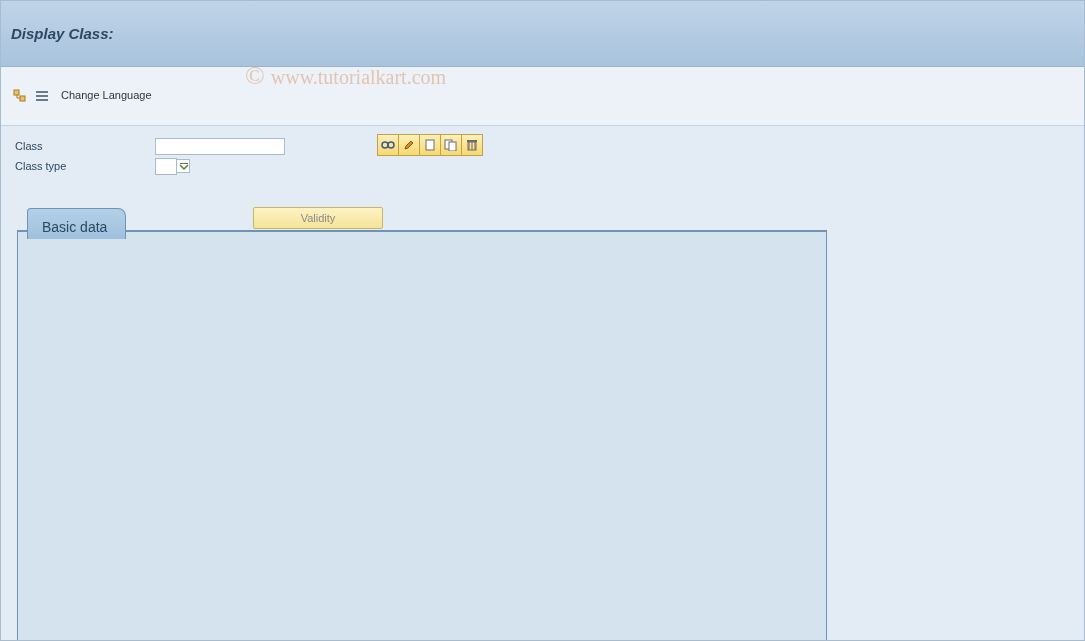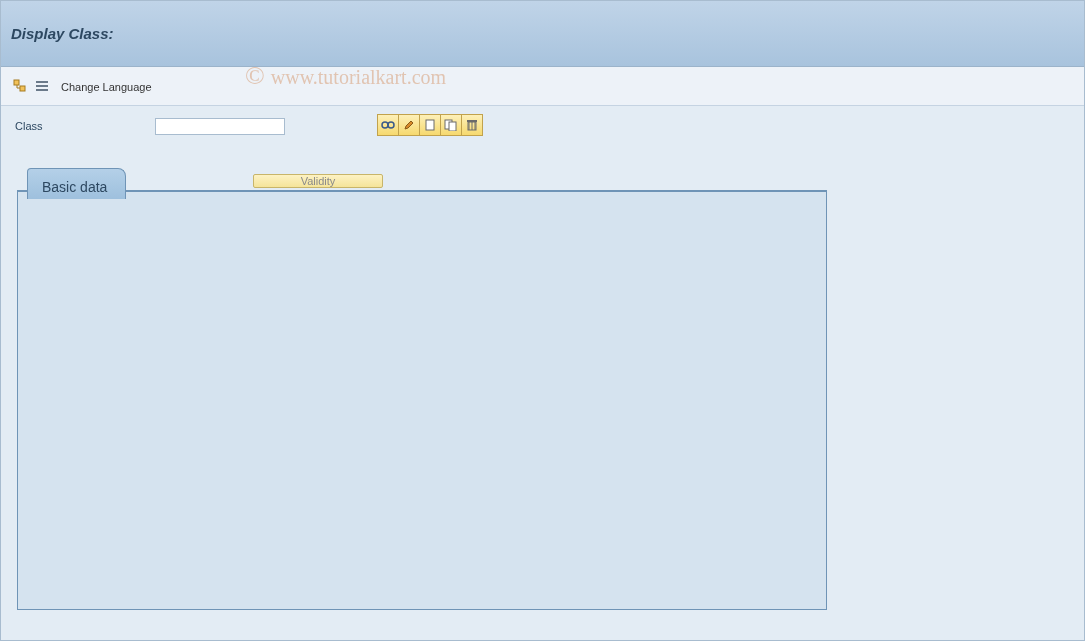--- a/index.html
+++ b/index.html
@@ -18,24 +18,24 @@
       border-bottom: 1px solid #9bb3ca;
     }
     .title {
       font-size: 15px;
       font-weight: bold;
       font-style: italic;
       color: #2d4861;
     }
     .toolbar {
       background: #edf2f8;
-      padding: 10px 10px;
+      padding: 20px 10px;
       border-bottom: 1px solid #c5d3e2;
       display: flex;
-      align-items: flex-end;
+      align-items: flex-start;
       gap: 4px;
     }
     .tb-icon {
       width: 18px;
       height: 18px;
       display: inline-flex;
       align-items: center;
       justify-content: center;
       cursor: pointer;
     }
@@ -99,23 +99,23 @@
       border: 1px solid #c1a24c;
       display: inline-flex;
       align-items: center;
       justify-content: center;
       cursor: pointer;
     }
     .icon-btn + .icon-btn { margin-left: -1px; }
     .validity-btn {
       position: absolute;
       left: 252px;
-      top: 68px;
+      top: 81px;
       width: 130px;
-      height: 14px;
+      height: 22px;
       background: linear-gradient(to bottom, #fdf2c3 0%, #f5e49a 100%);
       border: 1px solid #c8b56a;
       color: #8a8a8a;
       font-size: 11px;
       display: inline-flex;
       align-items: center;
       justify-content: center;
       cursor: pointer;
       border-radius: 2px;
     }
@@ -190,20 +190,30 @@
 <div class="watermark">
   <span class="watermark-c">©</span>www.tutorialkart.com
 </div>
 
 <div class="form-area">
 
   <div class="form-row">
     <span class="form-label">Class</span>
     <input class="form-input class" value="" style="">
   </div>
+  <div class="form-row">
+    <span class="form-label">Class type</span>
+    <input class="form-input classtype" value="" style="">
+      <span class="input-help">
+        <svg width="12" height="12" viewBox="0 0 12 12" style="margin:1px">
+          <path d="M2 4 L6 8 L10 4" stroke="#5a7a3a" stroke-width="1.5" fill="none"></path>
+          <rect x="2" y="2" width="8" height="1" fill="#5a7a3a"></rect>
+        </svg>
+      </span>
+  </div>
 
   <div class="icon-strip">
     <span class="icon-btn">
       <svg width="14" height="12" viewBox="0 0 14 12">
           <ellipse cx="4" cy="6" rx="3" ry="3" fill="none" stroke="#3a5a8a" stroke-width="1.5"></ellipse>
           <ellipse cx="10" cy="6" rx="3" ry="3" fill="none" stroke="#3a5a8a" stroke-width="1.5"></ellipse>
           <path d="M7 5.5 Q7 4 8 4" stroke="#3a5a8a" fill="none"></path>
         </svg>
     </span>
     <span class="icon-btn">

